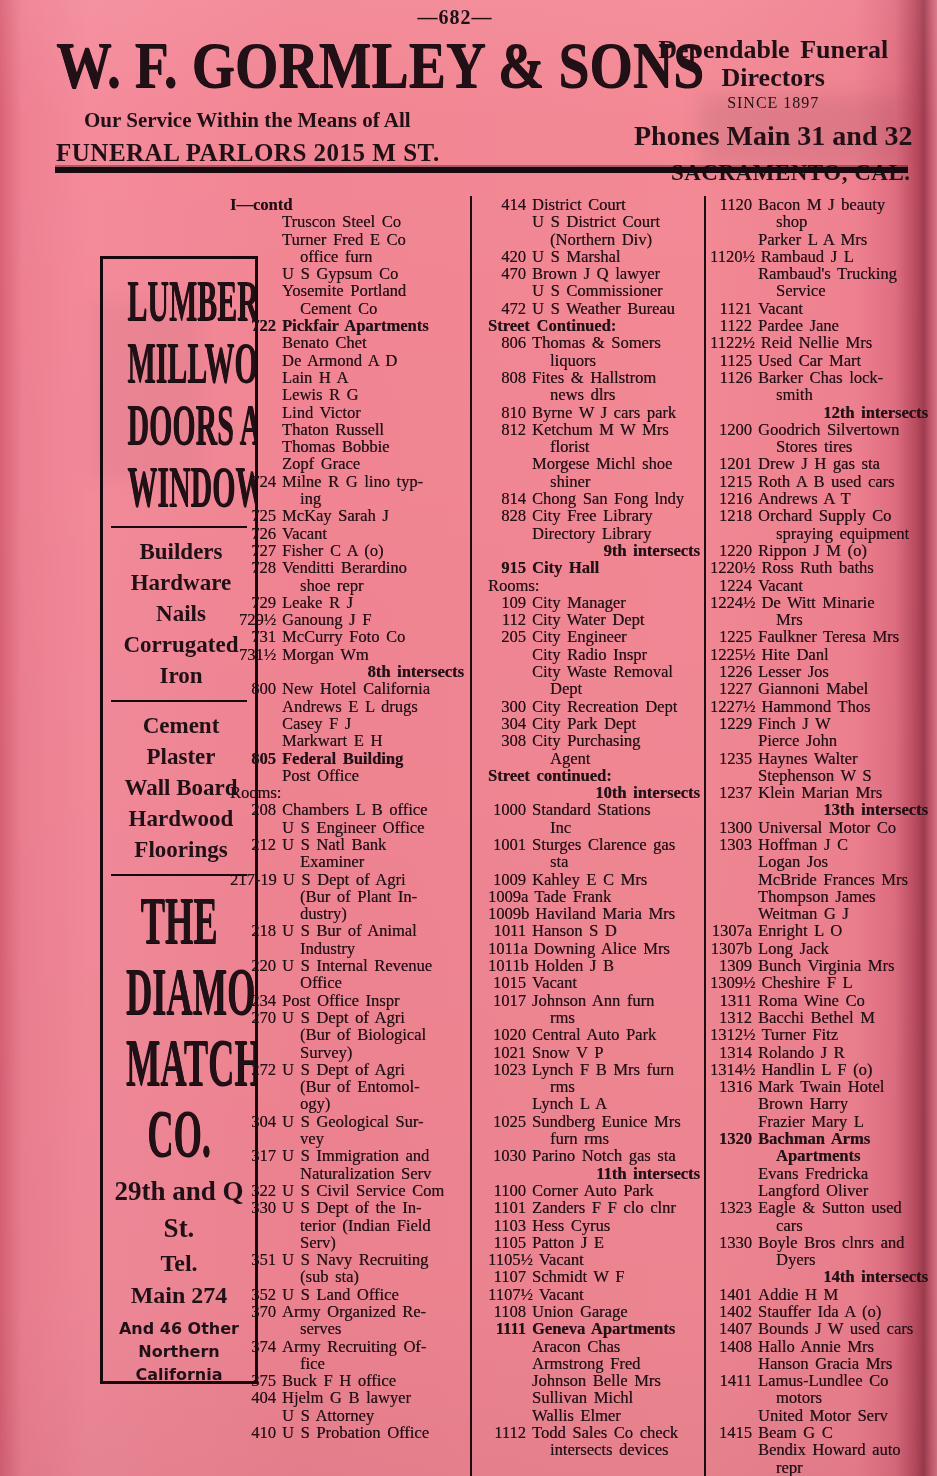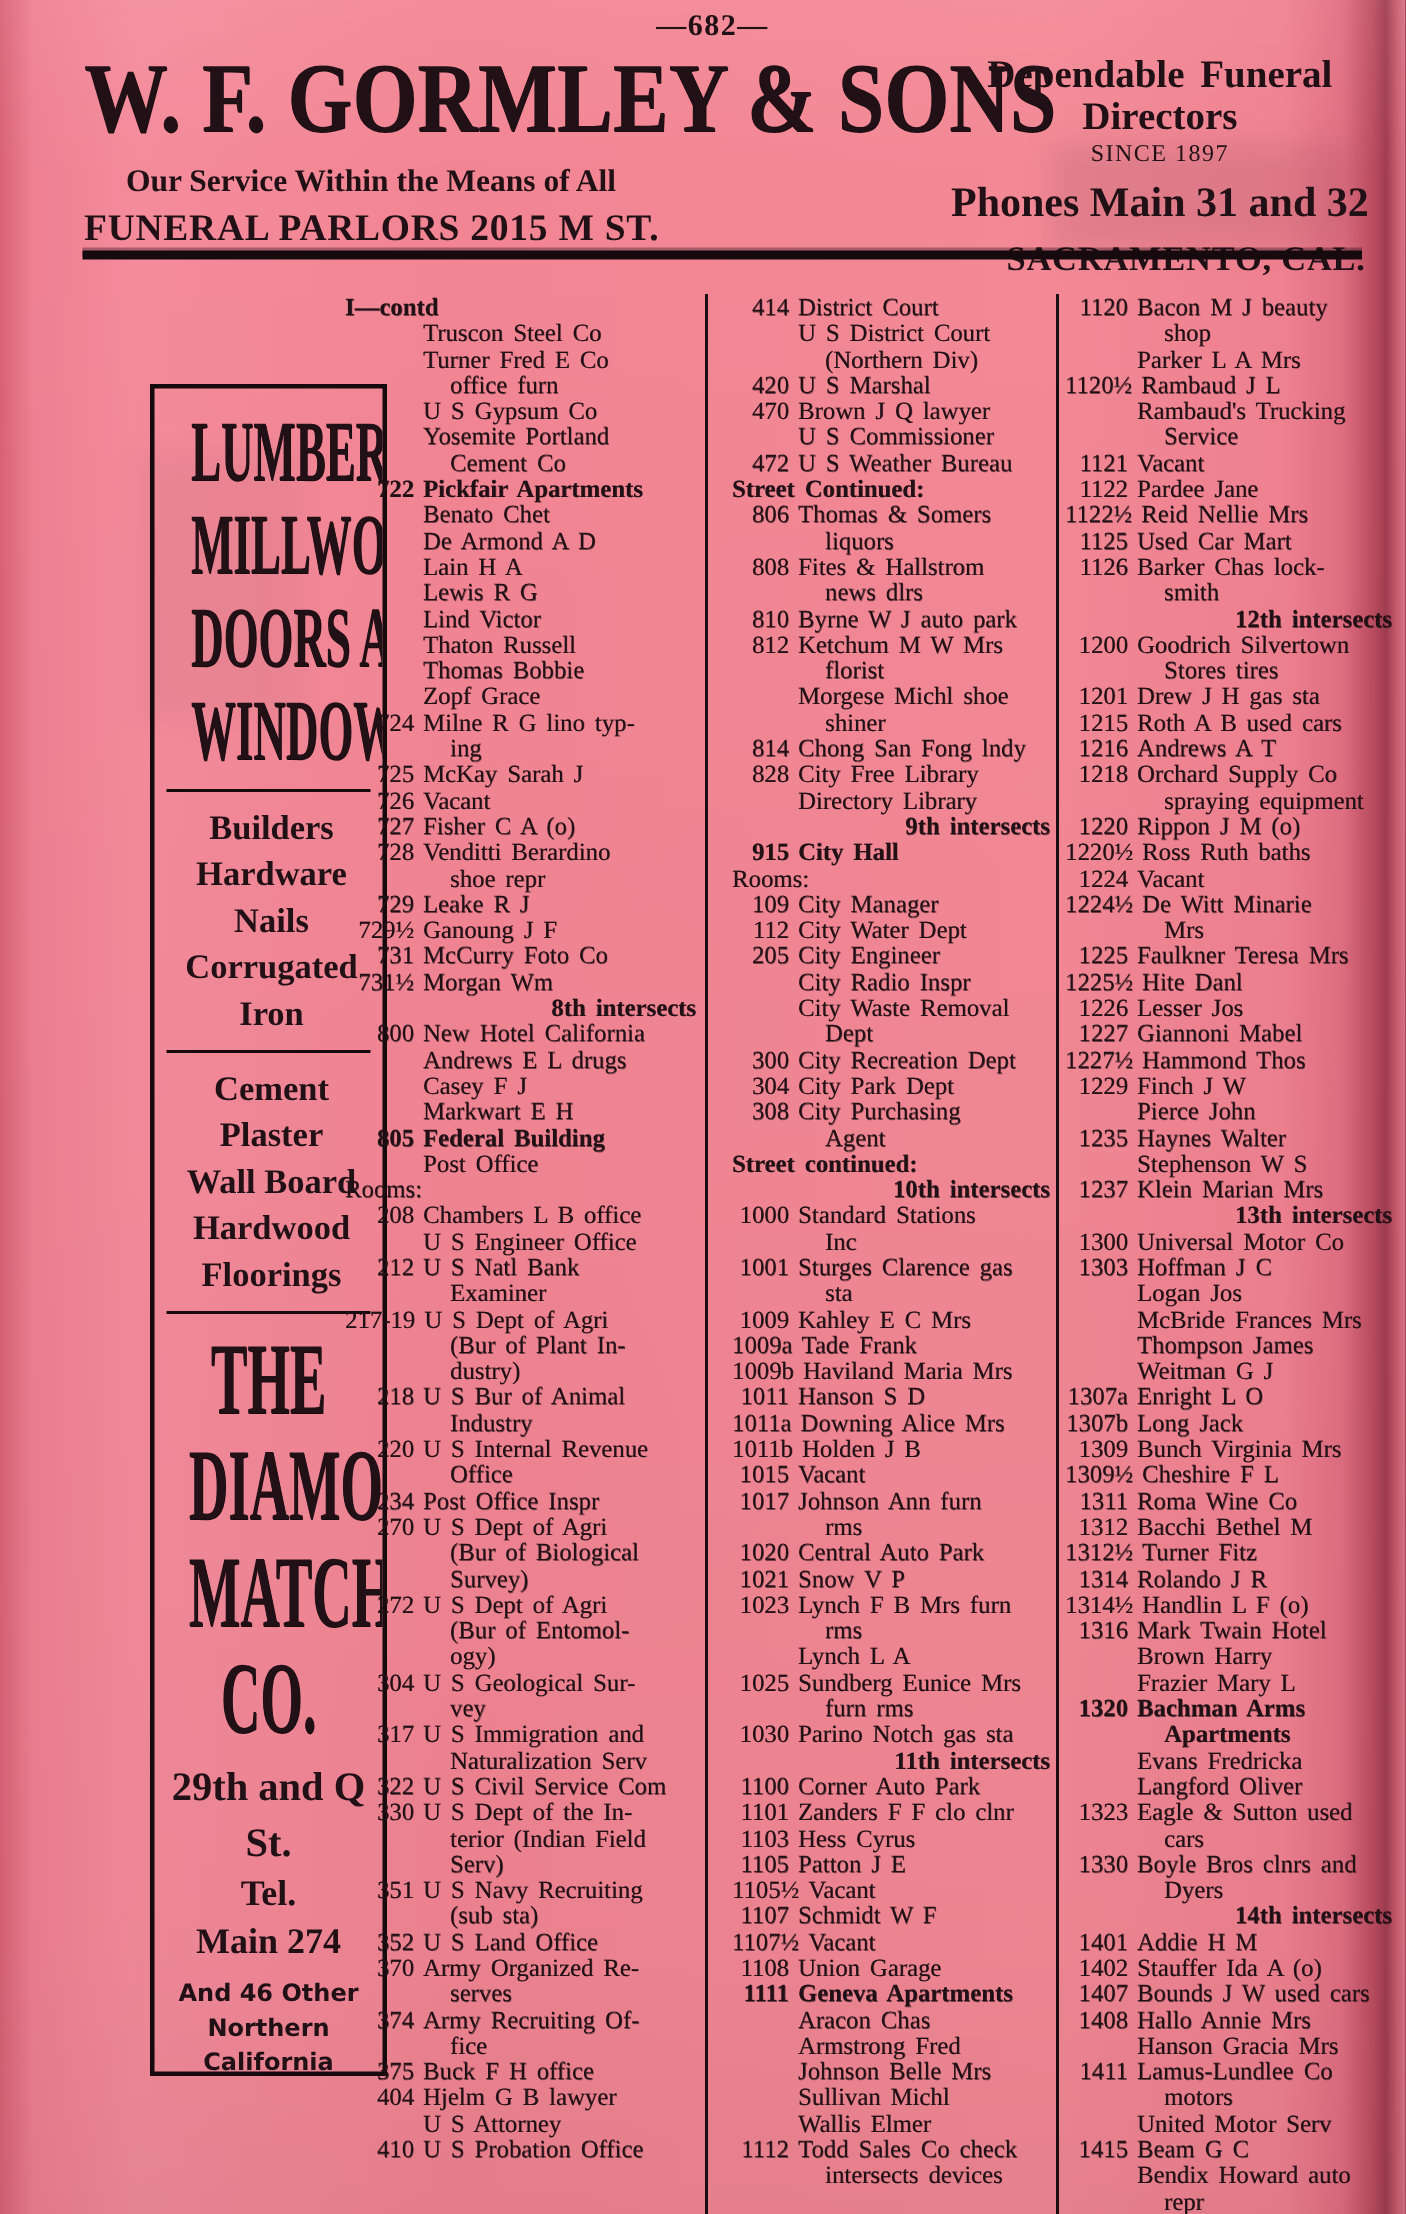--- a/index.html
+++ b/index.html
@@ -9,21 +9,21 @@
     background:
       linear-gradient(180deg, rgba(255,255,255,.06) 0, rgba(0,0,0,0) 120px, rgba(0,0,0,.03) 1300px, rgba(0,0,0,.06) 1476px),
       linear-gradient(90deg,#d96276 0,#ee8092 22px,#f48b9b 90px,#f28593 300px,#f38995 700px,#ef8190 855px,#e06e81 895px,#bc4d61 915px,#a03c50 924px,#c65b6e 931px,#d97386 937px);
   }
   .ghost{position:absolute;background:rgba(70,40,52,.10);filter:blur(9px);pointer-events:none;}
   .g1{top:96px;left:700px;width:200px;height:70px;}
   .g2{top:300px;left:90px;width:110px;height:180px;opacity:.5;}
 
   
   .page-num{position:absolute;top:6px;left:0;width:910px;text-align:center;
-    font-weight:bold;font-size:20px;letter-spacing:1px;margin-left:20px;}
+    font-weight:bold;font-size:20px;letter-spacing:1px;}
   .header{position:absolute;top:30px;left:56px;width:852px;display:flex;}
   .h-left{width:578px;}
   .gormley{font-weight:bold;font-size:60px;white-space:nowrap;letter-spacing:0px;
     transform:scale(.93,1.1);transform-origin:left top;line-height:64px;
     text-shadow:.5px .5px 0 #1a0d11;}
   .tagline{margin:14px 0 0 28px;font-weight:bold;font-size:21px;white-space:nowrap;}
   .h-address{margin:6px 0 0 0;font-weight:bold;font-size:25px;letter-spacing:.5px;white-space:nowrap;}
   .h-right{flex:1;text-align:center;padding-top:6px;}
   .dep{font-weight:bold;font-size:26px;line-height:28px;white-space:nowrap;word-spacing:4px;}
   .since{font-weight:normal;font-size:16px;line-height:22px;letter-spacing:1px;}
@@ -333,21 +333,21 @@
           <span class="txt">Thomas &amp; Somers</span>
         </div>
         <div class="ln c">liquors</div>
         <div class="ln">
           <span class="num">808</span>
           <span class="txt">Fites &amp; Hallstrom</span>
         </div>
         <div class="ln c">news dlrs</div>
         <div class="ln">
           <span class="num">810</span>
-          <span class="txt">Byrne W J auto park</span>
+          <span class="txt">Byrne W J cars park</span>
         </div>
         <div class="ln">
           <span class="num">812</span>
           <span class="txt">Ketchum M W Mrs</span>
         </div>
         <div class="ln c">florist</div>
         <div class="ln sub">Morgese Michl shoe</div>
         <div class="ln c">shiner</div>
         <div class="ln">
           <span class="num">814</span>

